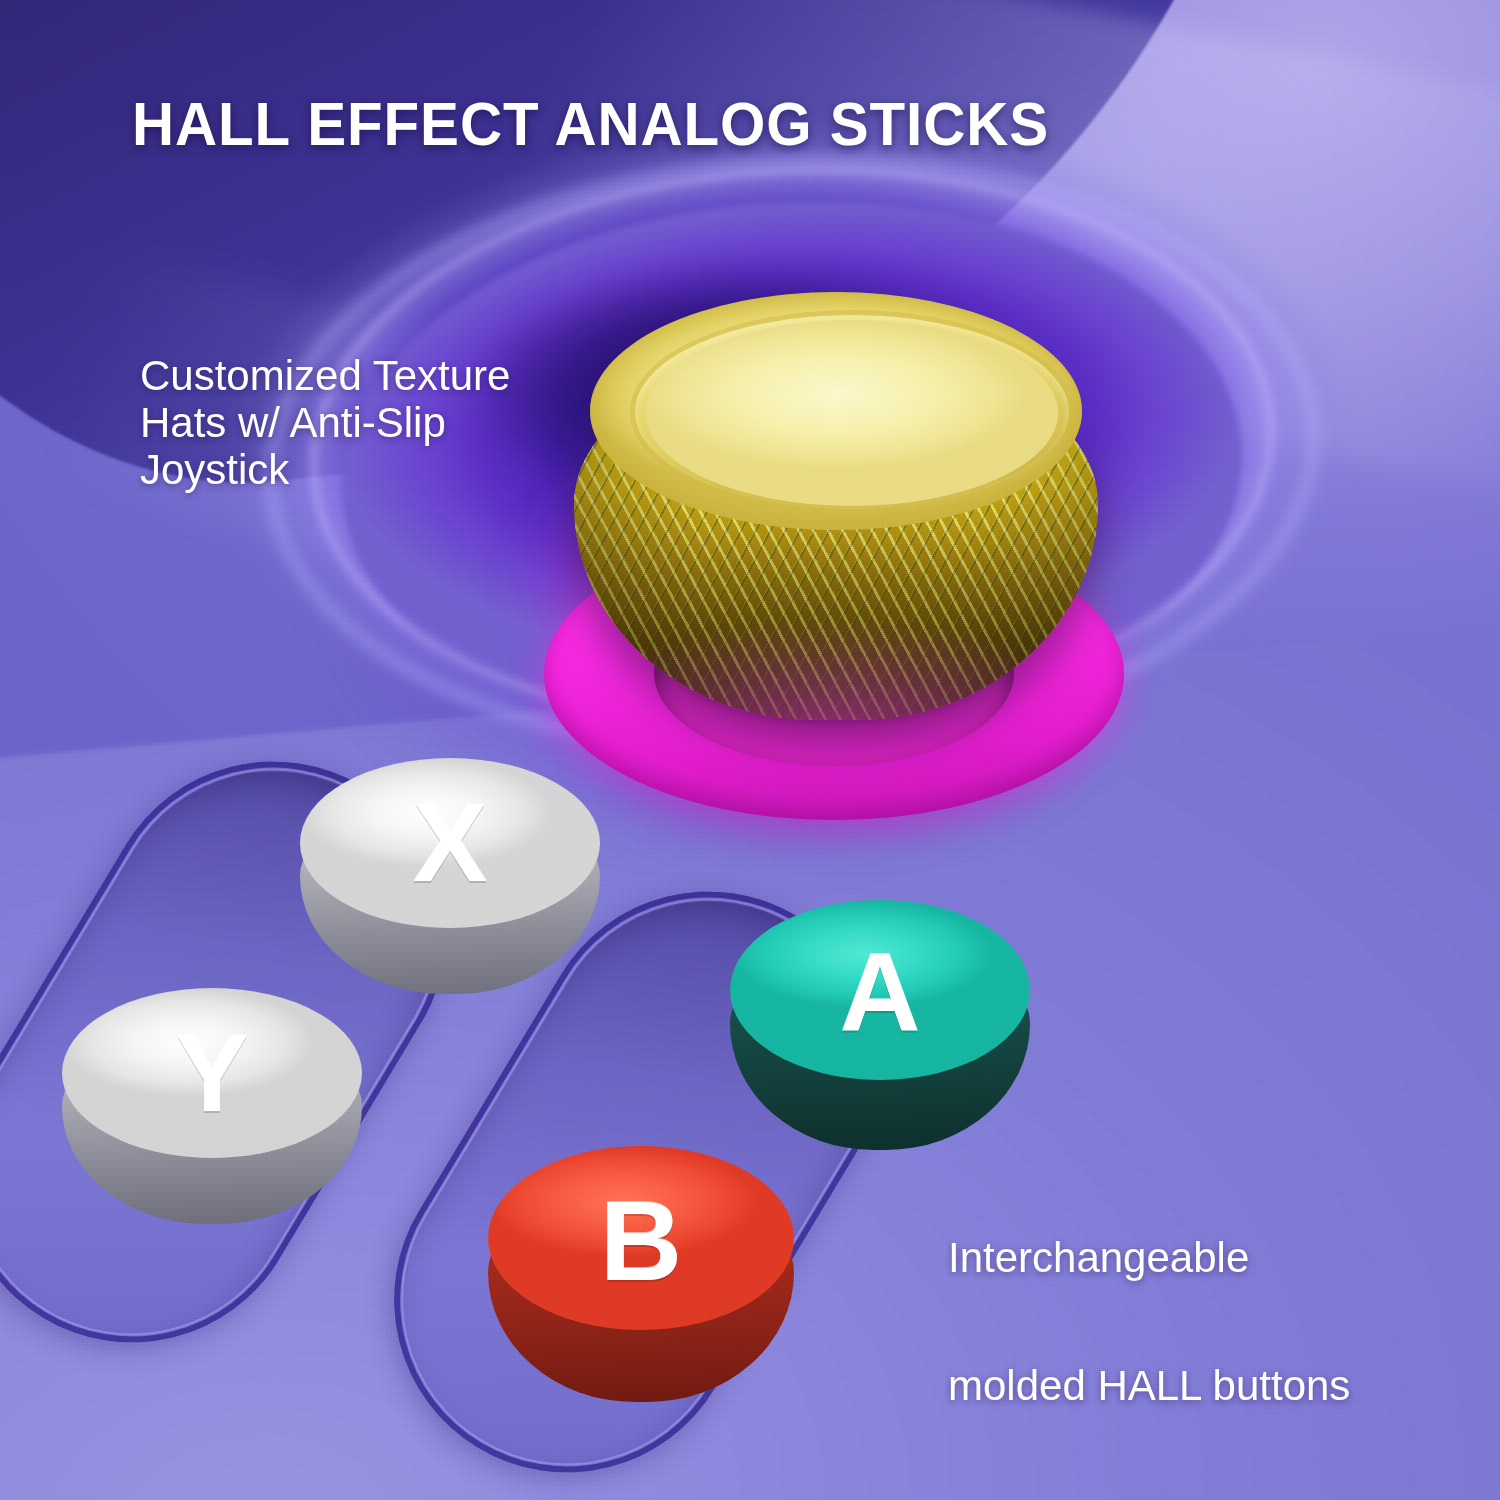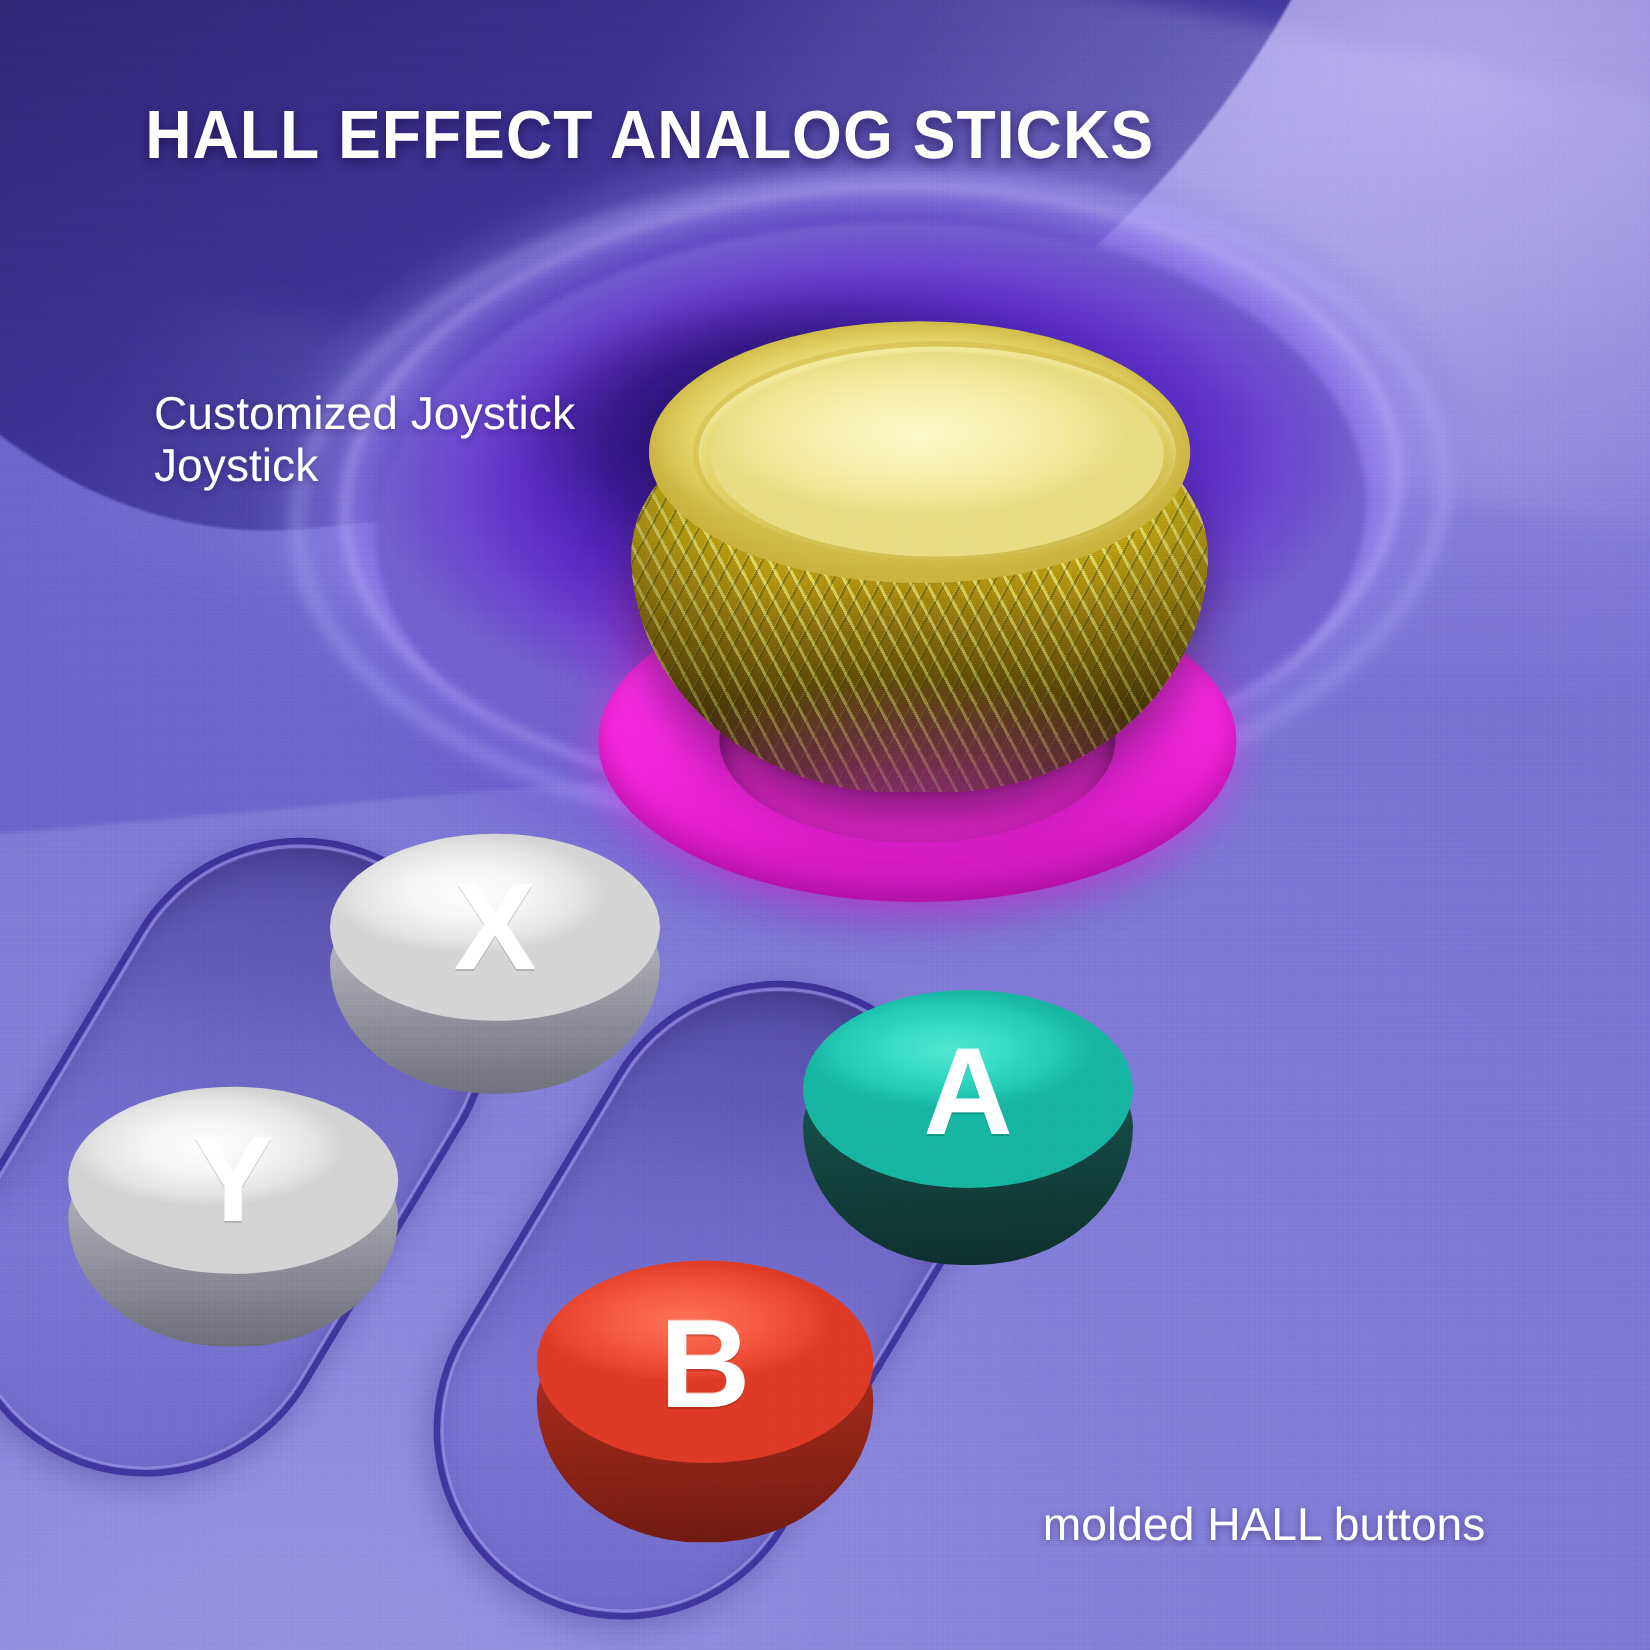--- a/index.html
+++ b/index.html
@@ -387,24 +387,26 @@
     <div class="skirt"></div>
     <div class="cap-face"></div>
     <div class="glyph">B</div>
   </div>
 
   <div class="bg-noise"></div>
 
   <div class="title">HALL EFFECT ANALOG STICKS</div>
 
   <div class="note note-stick">
-    <span>Customized Joystick</span>
+    <span>Customized Texture</span>
+    <span>Hats w/ Anti-Slip</span>
     <span>Joystick</span>
   </div>
 
   <div class="note note-diy">
+    <span>Interchangeable</span>
   </div>
 
   <div class="note note-dual">
     <span>molded HALL buttons</span>
   </div>
 
 </div>
 
 </body></html>

